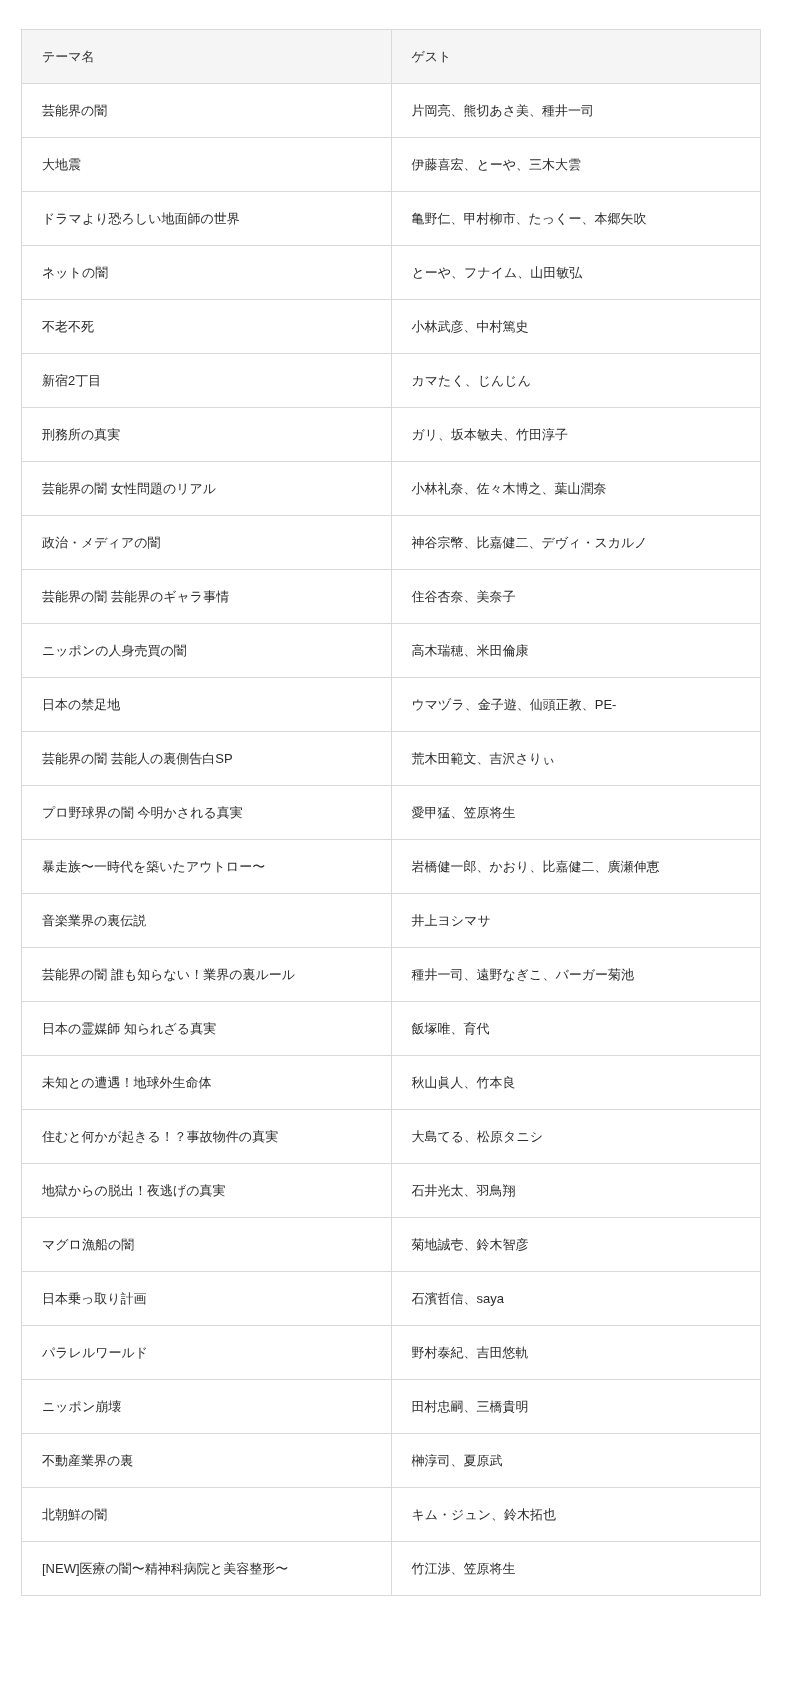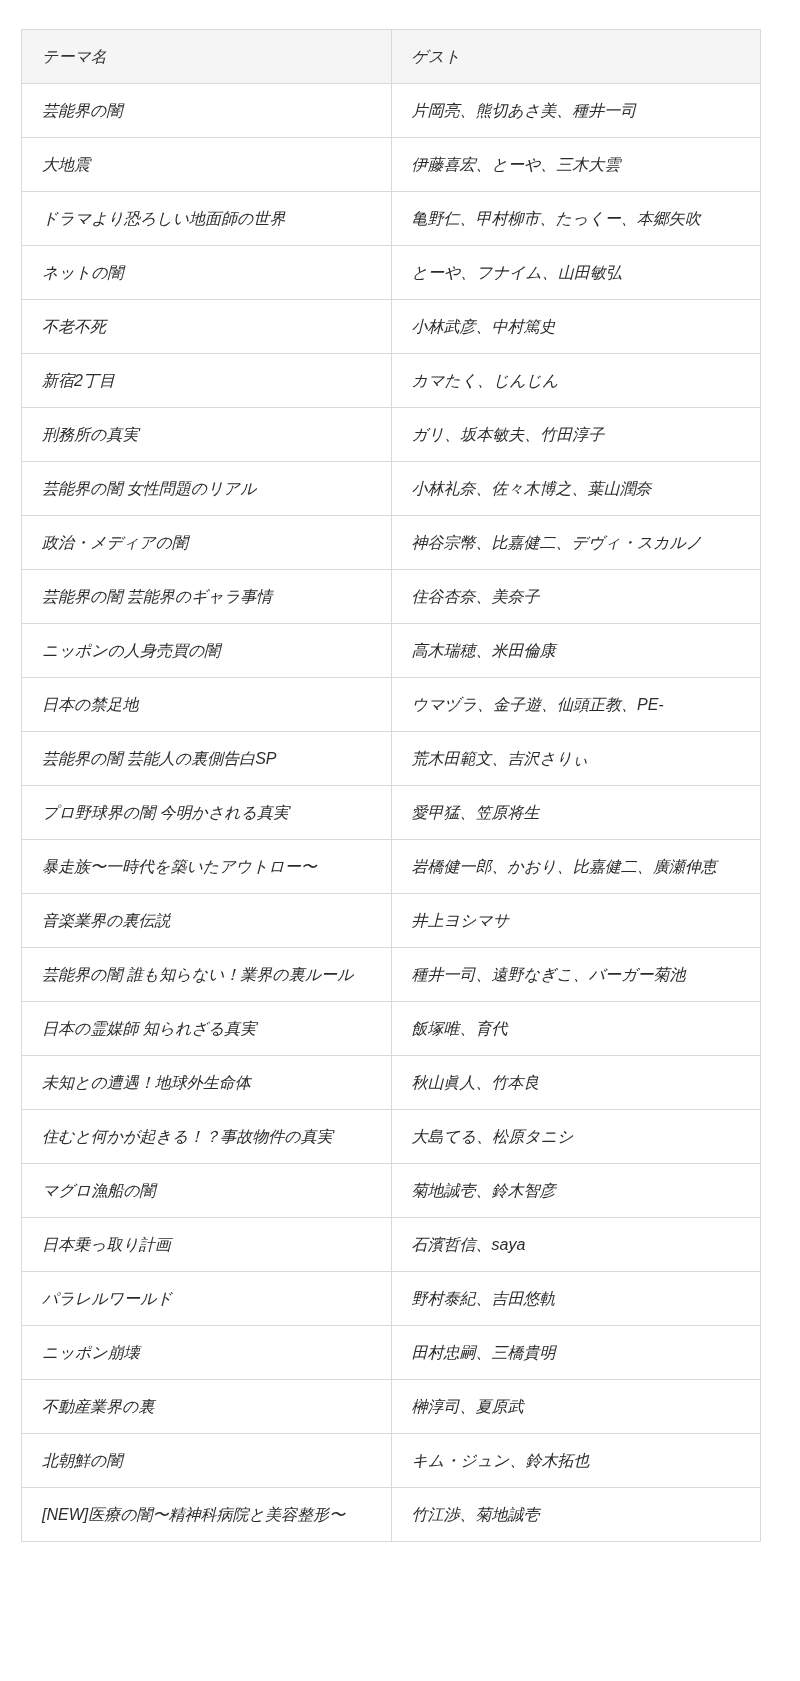--- a/index.html
+++ b/index.html
@@ -16,23 +16,22 @@
     overflow: hidden;
   }
   .table-wrap {
     margin: 29px 0 0 21px;
     width: 740px;
   }
   table.data-table {
     width: 100%;
     border-collapse: collapse;
     table-layout: fixed;
-    font-size: 16px;
+    font-size: 13px;
     color: #2b2b2b;
-    font-style: italic;
   }
   table.data-table th,
   table.data-table td {
     border: 1px solid #d9d9d9;
     padding: 16px 20px;
     text-align: left;
     vertical-align: middle;
     font-weight: 400;
     line-height: 21px;
     overflow: hidden;
@@ -134,20 +133,24 @@
           </tr>
           <tr>
             <td>未知との遭遇！地球外生命体</td>
             <td>秋山眞人、竹本良</td>
           </tr>
           <tr>
             <td>住むと何かが起きる！？事故物件の真実</td>
             <td>大島てる、松原タニシ</td>
           </tr>
           <tr>
+            <td>地獄からの脱出！夜逃げの真実</td>
+            <td>石井光太、羽鳥翔</td>
+          </tr>
+          <tr>
             <td>マグロ漁船の闇</td>
             <td>菊地誠壱、鈴木智彦</td>
           </tr>
           <tr>
             <td>日本乗っ取り計画</td>
             <td>石濱哲信、saya</td>
           </tr>
           <tr>
             <td>パラレルワールド</td>
             <td>野村泰紀、吉田悠軌</td>
@@ -159,18 +162,18 @@
           <tr>
             <td>不動産業界の裏</td>
             <td>榊淳司、夏原武</td>
           </tr>
           <tr>
             <td>北朝鮮の闇</td>
             <td>キム・ジュン、鈴木拓也</td>
           </tr>
           <tr>
             <td>[NEW]医療の闇〜精神科病院と美容整形〜</td>
-            <td>竹江渉、菊地誠壱</td>
+            <td>竹江渉、笠原将生</td>
           </tr>
         </tbody>
     </table>
   </div>
 </div>
 
 </body></html>

